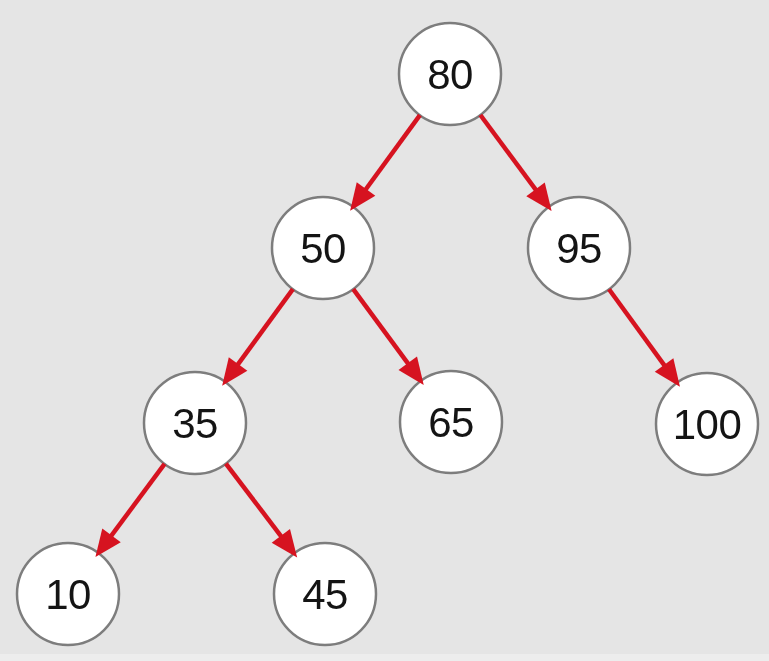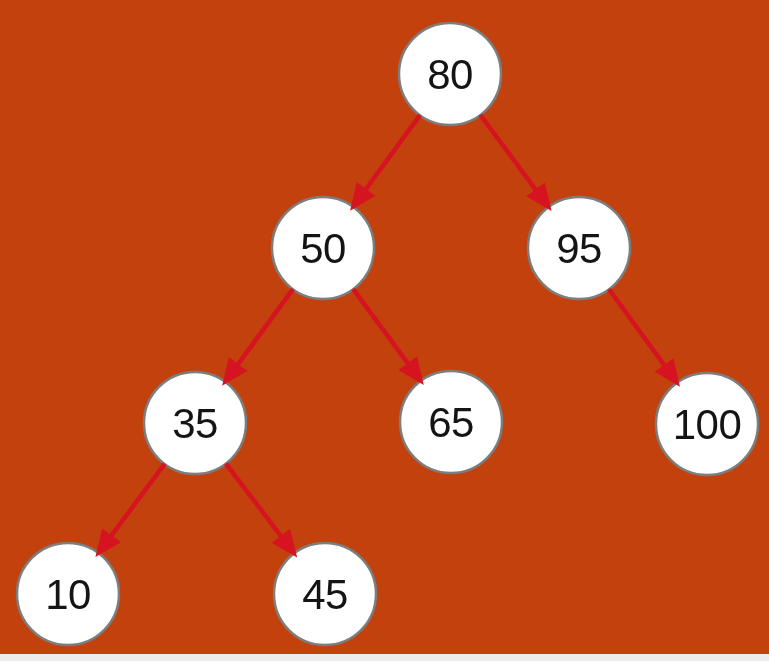--- a/index.html
+++ b/index.html
@@ -28,21 +28,21 @@
     position: absolute;
     left: 0;
     bottom: 0;
     width: 100%;
     height: 7px;
   }
 </style>
 </head>
 <body>
 
-<div class="stage" style="background: #c2410c;">
+<div class="stage" style="background: #e5e5e5;">
   <svg class="tree" width="769" height="661" viewBox="0 0 769 661">
       <g>
         <g>
           <circle cx="450" cy="74" r="51" fill="#ffffff" stroke="#7d7d7d" stroke-width="2.5"></circle>
           <text x="450" y="74" text-anchor="middle" dy="0.355em" font-size="42" fill="#141414" class="node-label">80</text>
         </g>
         <g>
           <circle cx="323" cy="248" r="51" fill="#ffffff" stroke="#7d7d7d" stroke-width="2.5"></circle>
           <text x="323" y="248" text-anchor="middle" dy="0.355em" font-size="42" fill="#141414" class="node-label">50</text>
         </g>

